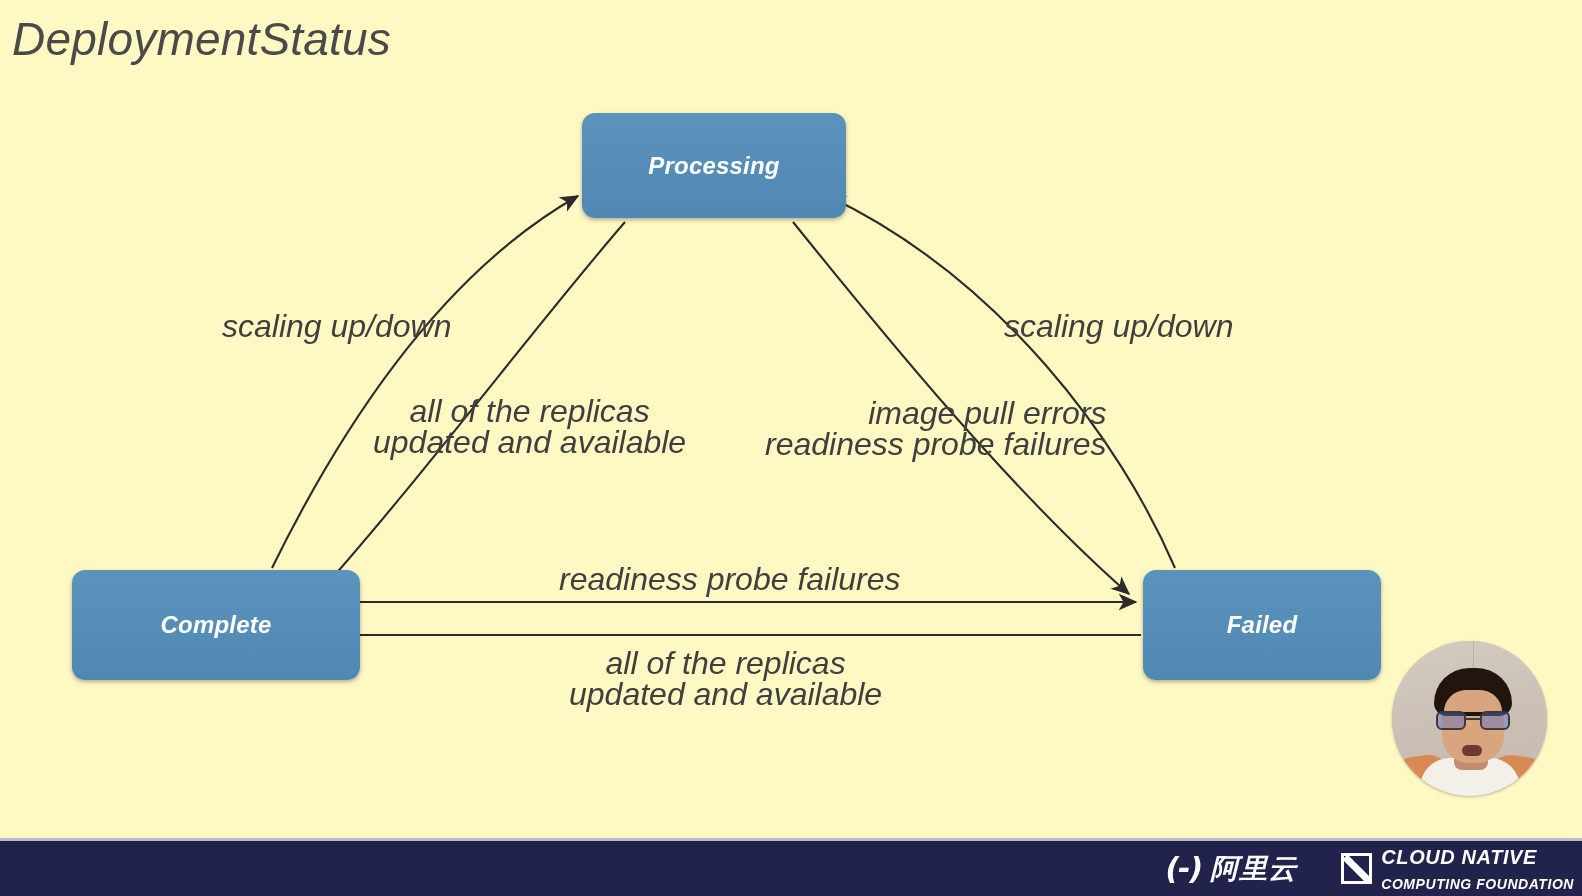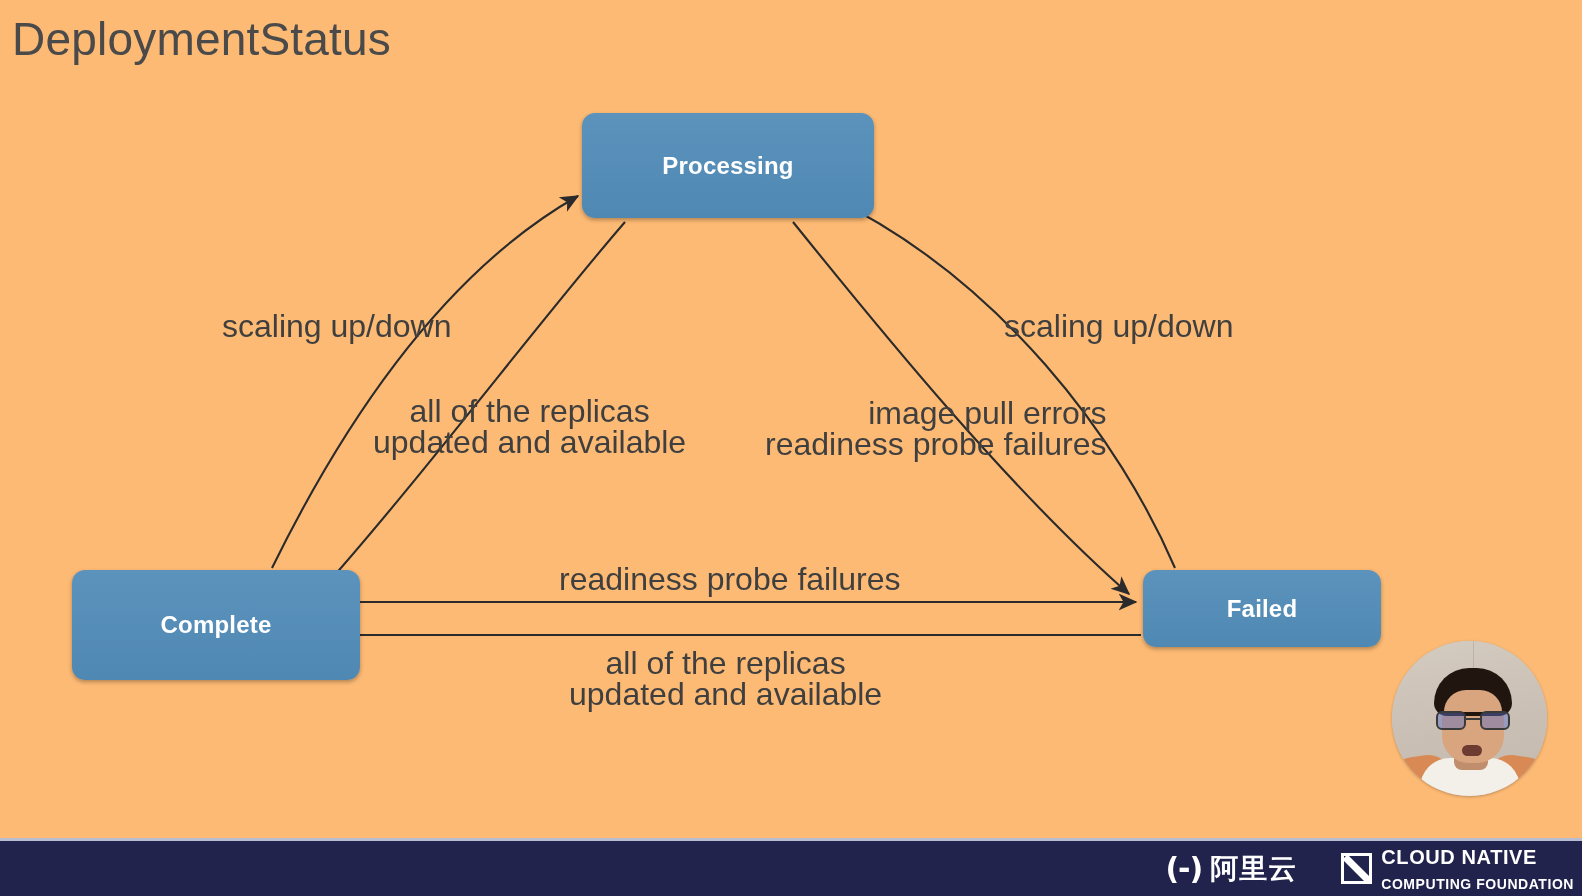--- a/index.html
+++ b/index.html
@@ -9,21 +9,22 @@
     background: #ffffff;
   }
   body {
     width: 1582px; height: 896px;
     position: relative; overflow: hidden;
     font-family: "Liberation Sans", "DejaVu Sans", sans-serif;
   }
 
   #slide {
     position: absolute; inset: 0;
-    background: #fdba74;
+    background: #fef9c3;
+    font-style: italic;
   }
 
   
   #page-title {
     position: absolute;
     left: 12px; top: 12px;
     font-size: 46px;
     font-weight: 400;
     color: #4a4a4a;
     letter-spacing: 0.2px;
@@ -47,23 +48,23 @@
     background: linear-gradient(180deg, #5b93bd 0%, #4f88b2 100%);
     box-shadow: 0 2px 4px rgba(0,0,0,0.30);
     color: #ffffff;
     font-size: 24px;
     font-weight: bold;
     letter-spacing: 0.2px;
     user-select: none;
   }
   .state-node .state-label { color: #ffffff; }
 
-  #node-processing { left: 582px; top: 113px;  width: 292px; height: 105px; }
+  #node-processing { left: 582px; top: 113px;  width: 264px; height: 105px; }
   #node-complete   { left: 72px;  top: 570px;  width: 288px; height: 110px; }
-  #node-failed     { left: 1143px;top: 570px;  width: 238px; height: 77px; }
+  #node-failed     { left: 1143px;top: 570px;  width: 238px; height: 110px; }
 
   
   .edge-label {
     position: absolute;
     color: #3f3f3f;
     font-size: 32px;
     line-height: 31px;
     white-space: pre;
     text-align: center;
     user-select: none;

